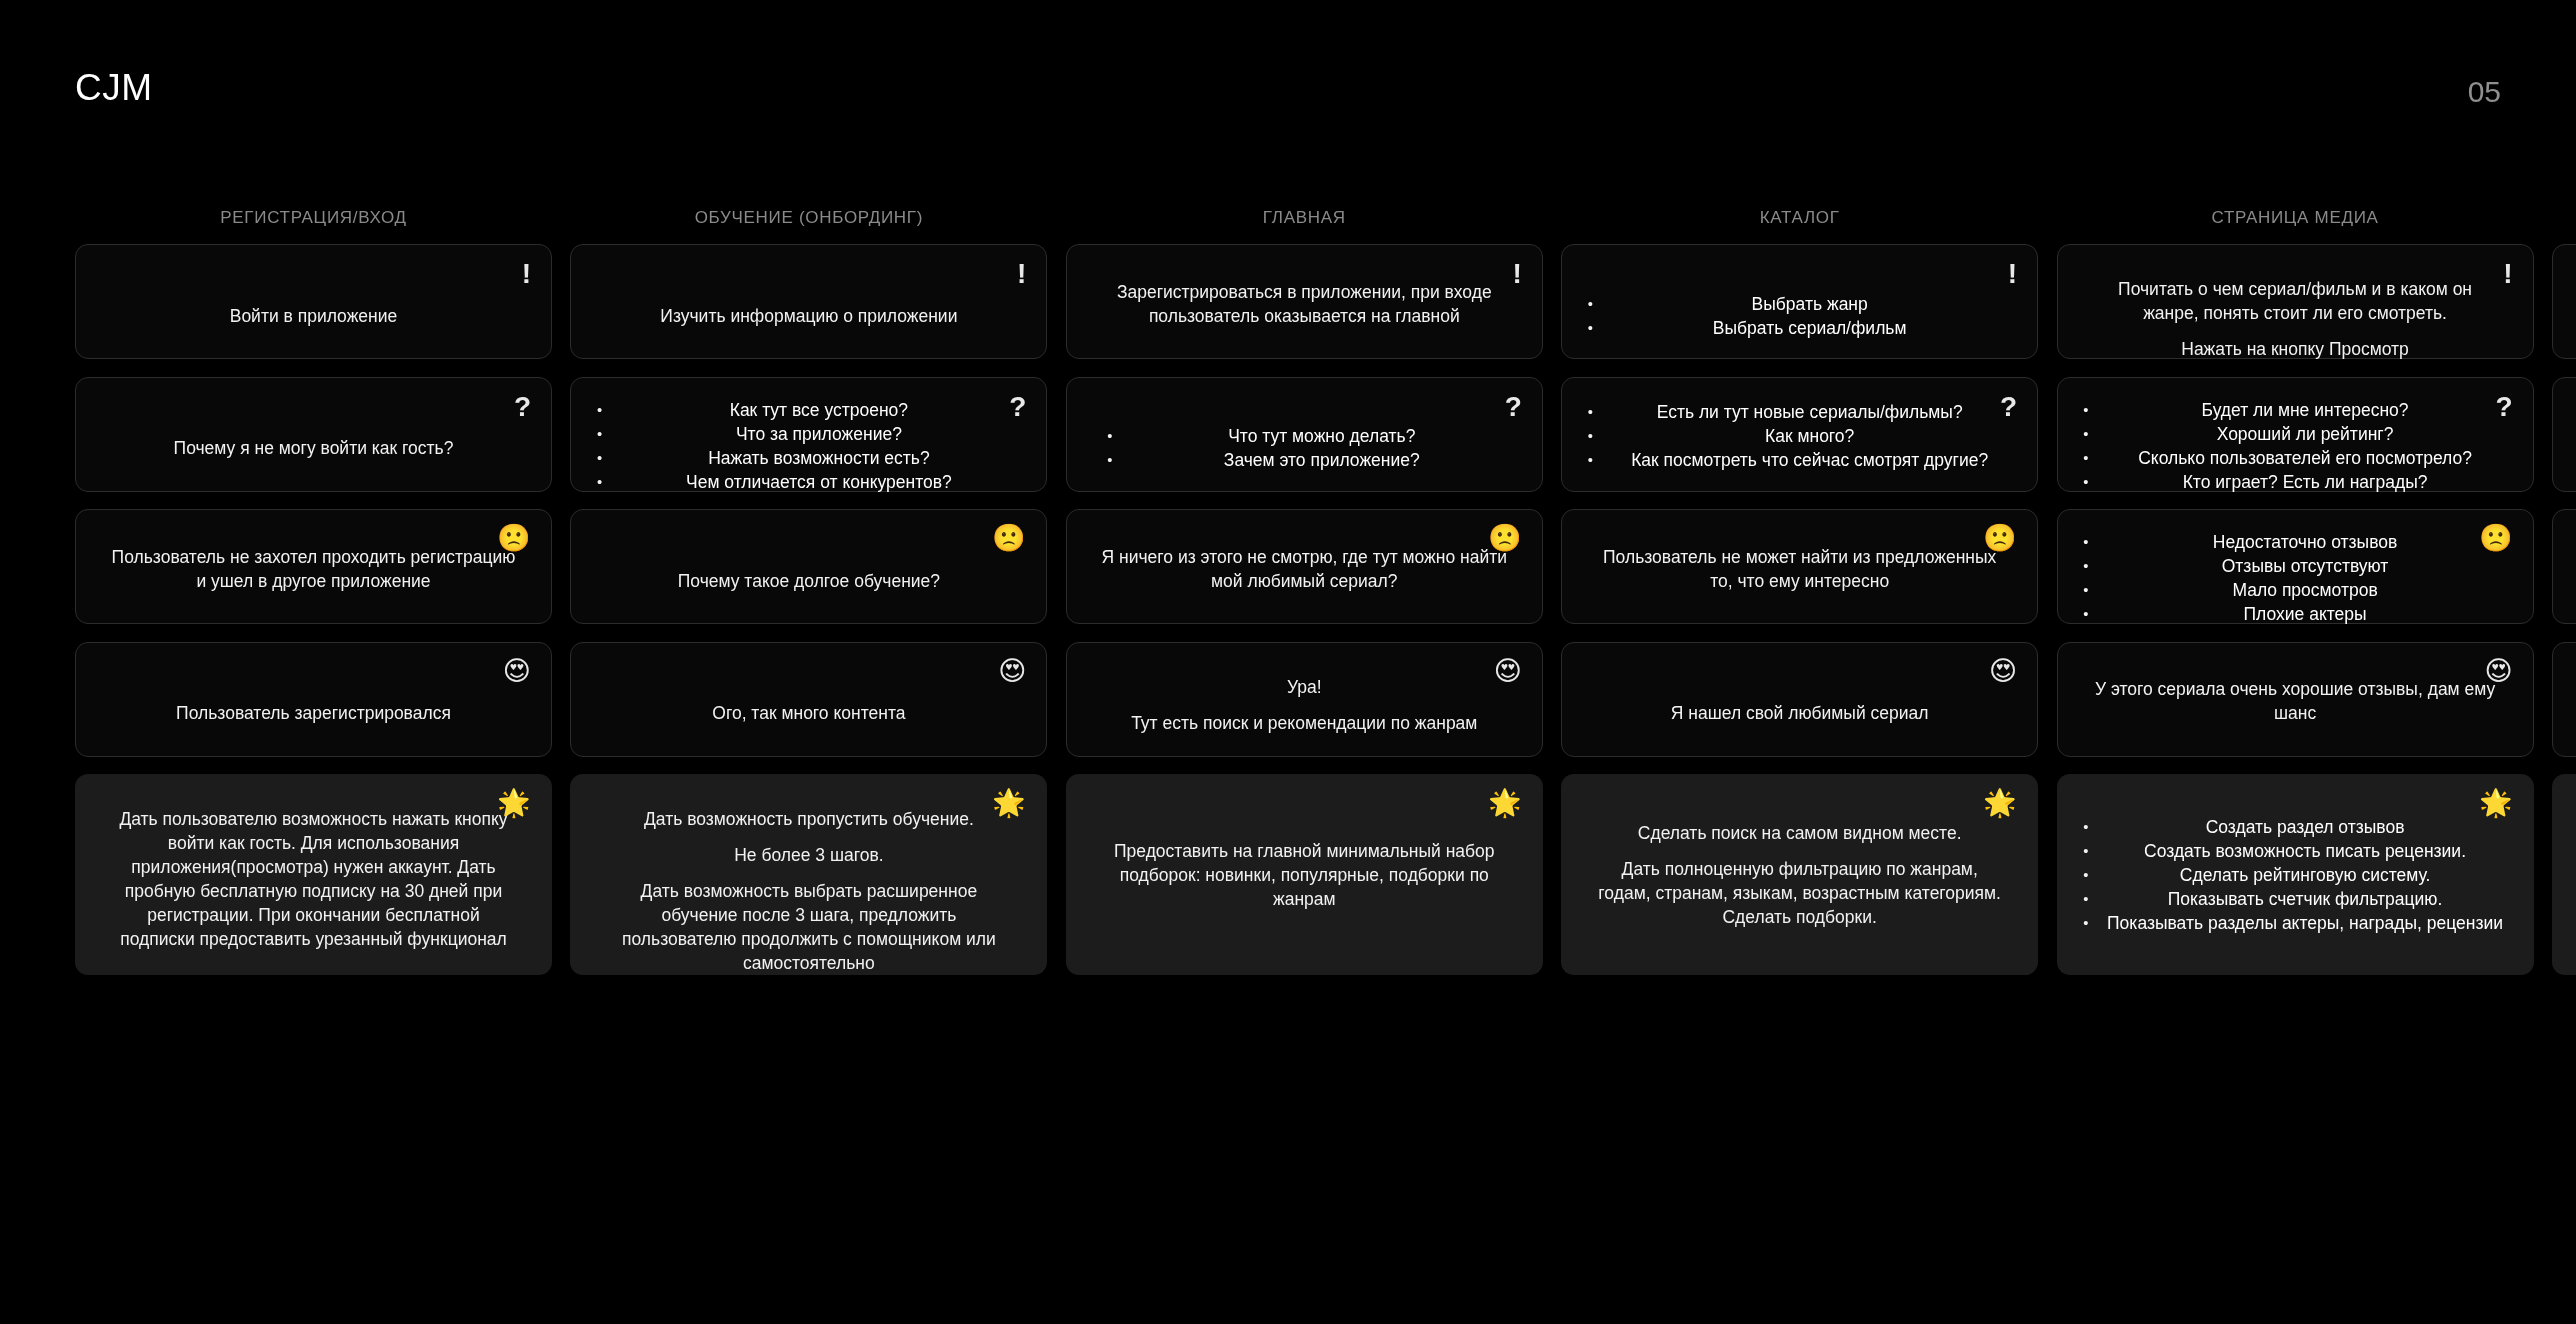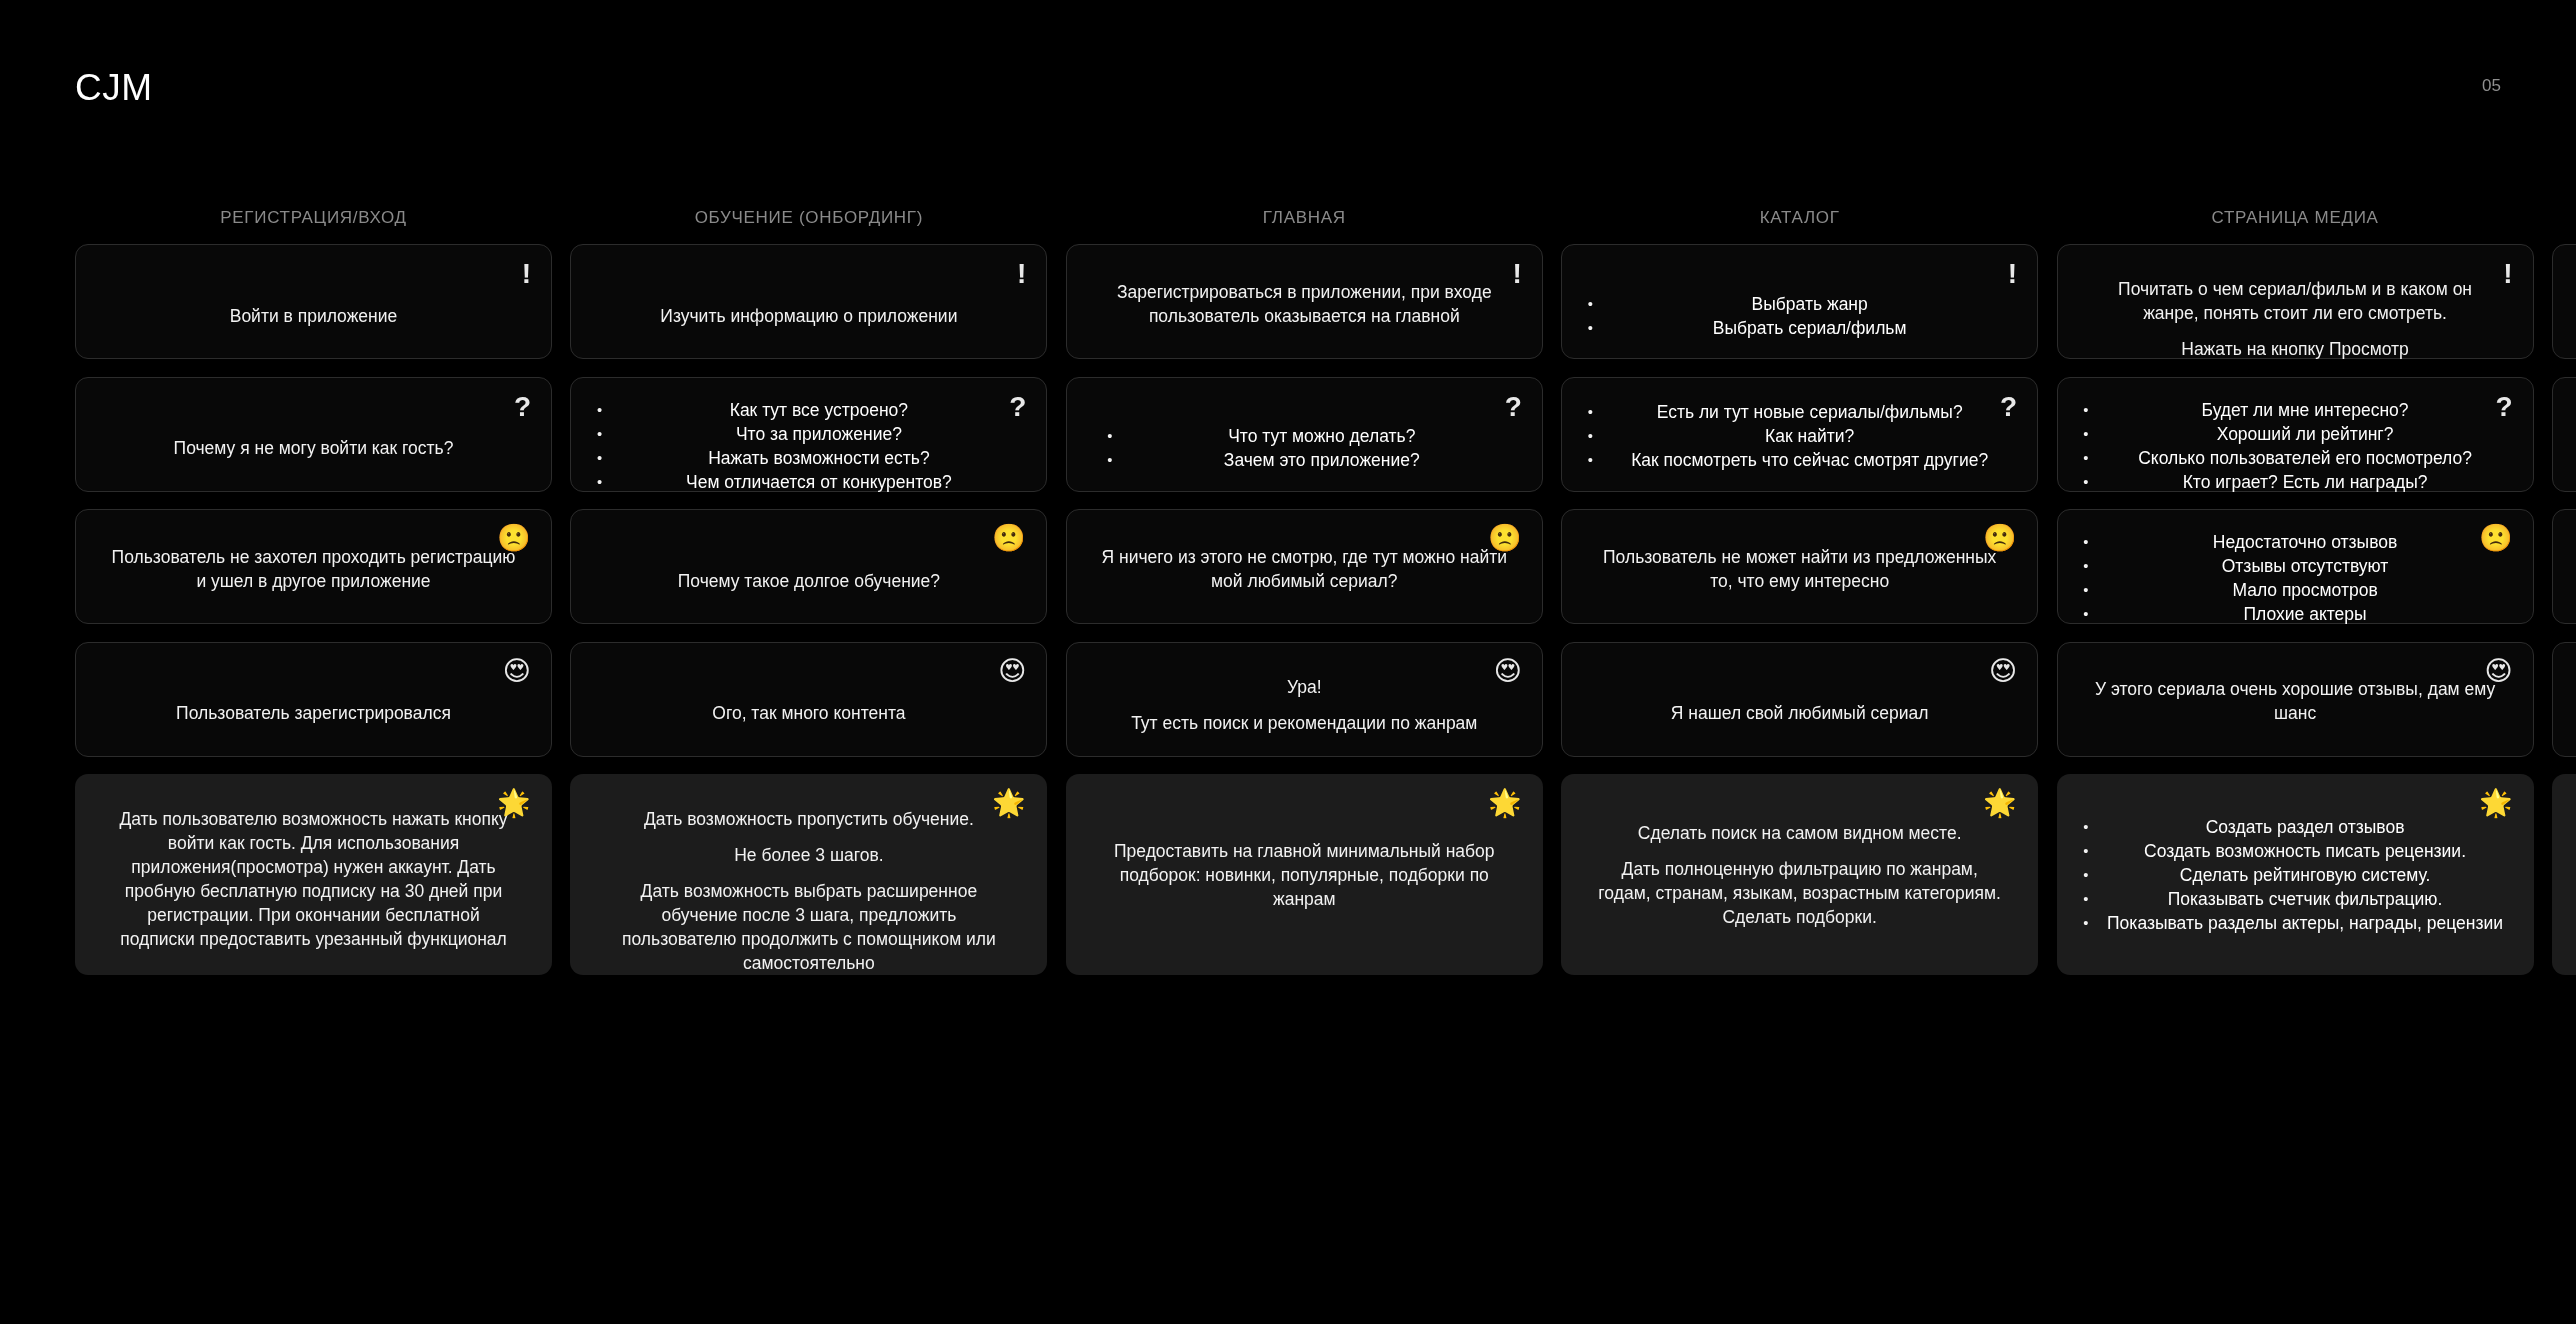--- a/index.html
+++ b/index.html
@@ -12,21 +12,21 @@
   #board { position: relative; width: 2576px; height: 952px; text-align: center; }
 
   
   .page-title {
     position: absolute; left: 75px; top: 69px;
     font-size: 37px; font-weight: 400; color: #ffffff;
     letter-spacing: 0.5px; line-height: 1;
   }
   .page-number {
     position: absolute; right: 75px; top: 77px;
-    font-size: 17px; font-weight: 400; color: #8f8f8f;
+    font-size: 30px; font-weight: 400; color: #8f8f8f;
     line-height: 1;
   }
 
   
   .grid {
     position: absolute; left: 75px; top: 207px;
     width: 2539px;
     display: flex; gap: 18.4px;
   }
   .col { width: 477px; flex: 0 0 477px; }
@@ -225,21 +225,21 @@
                 <li>Выбрать жанр</li>
                 <li>Выбрать сериал/фильм</li>
               </ul>
             </div>
           </div>
           <div class="card r2 has-list">
             <div class="card-icon">?</div>
             <div class="card-body">
               <ul class="blist">
                 <li>Есть ли тут новые сериалы/фильмы?</li>
-                <li>Как найти?</li>
+                <li>Как много?</li>
                 <li>Как посмотреть что сейчас смотрят другие?</li>
               </ul>
             </div>
           </div>
           <div class="card r3">
             <div class="card-icon emoji">🙁</div>
             <div class="card-body">
               <p>Пользователь не может найти из предложенных то, что ему интересно</p>
             </div>
           </div>

